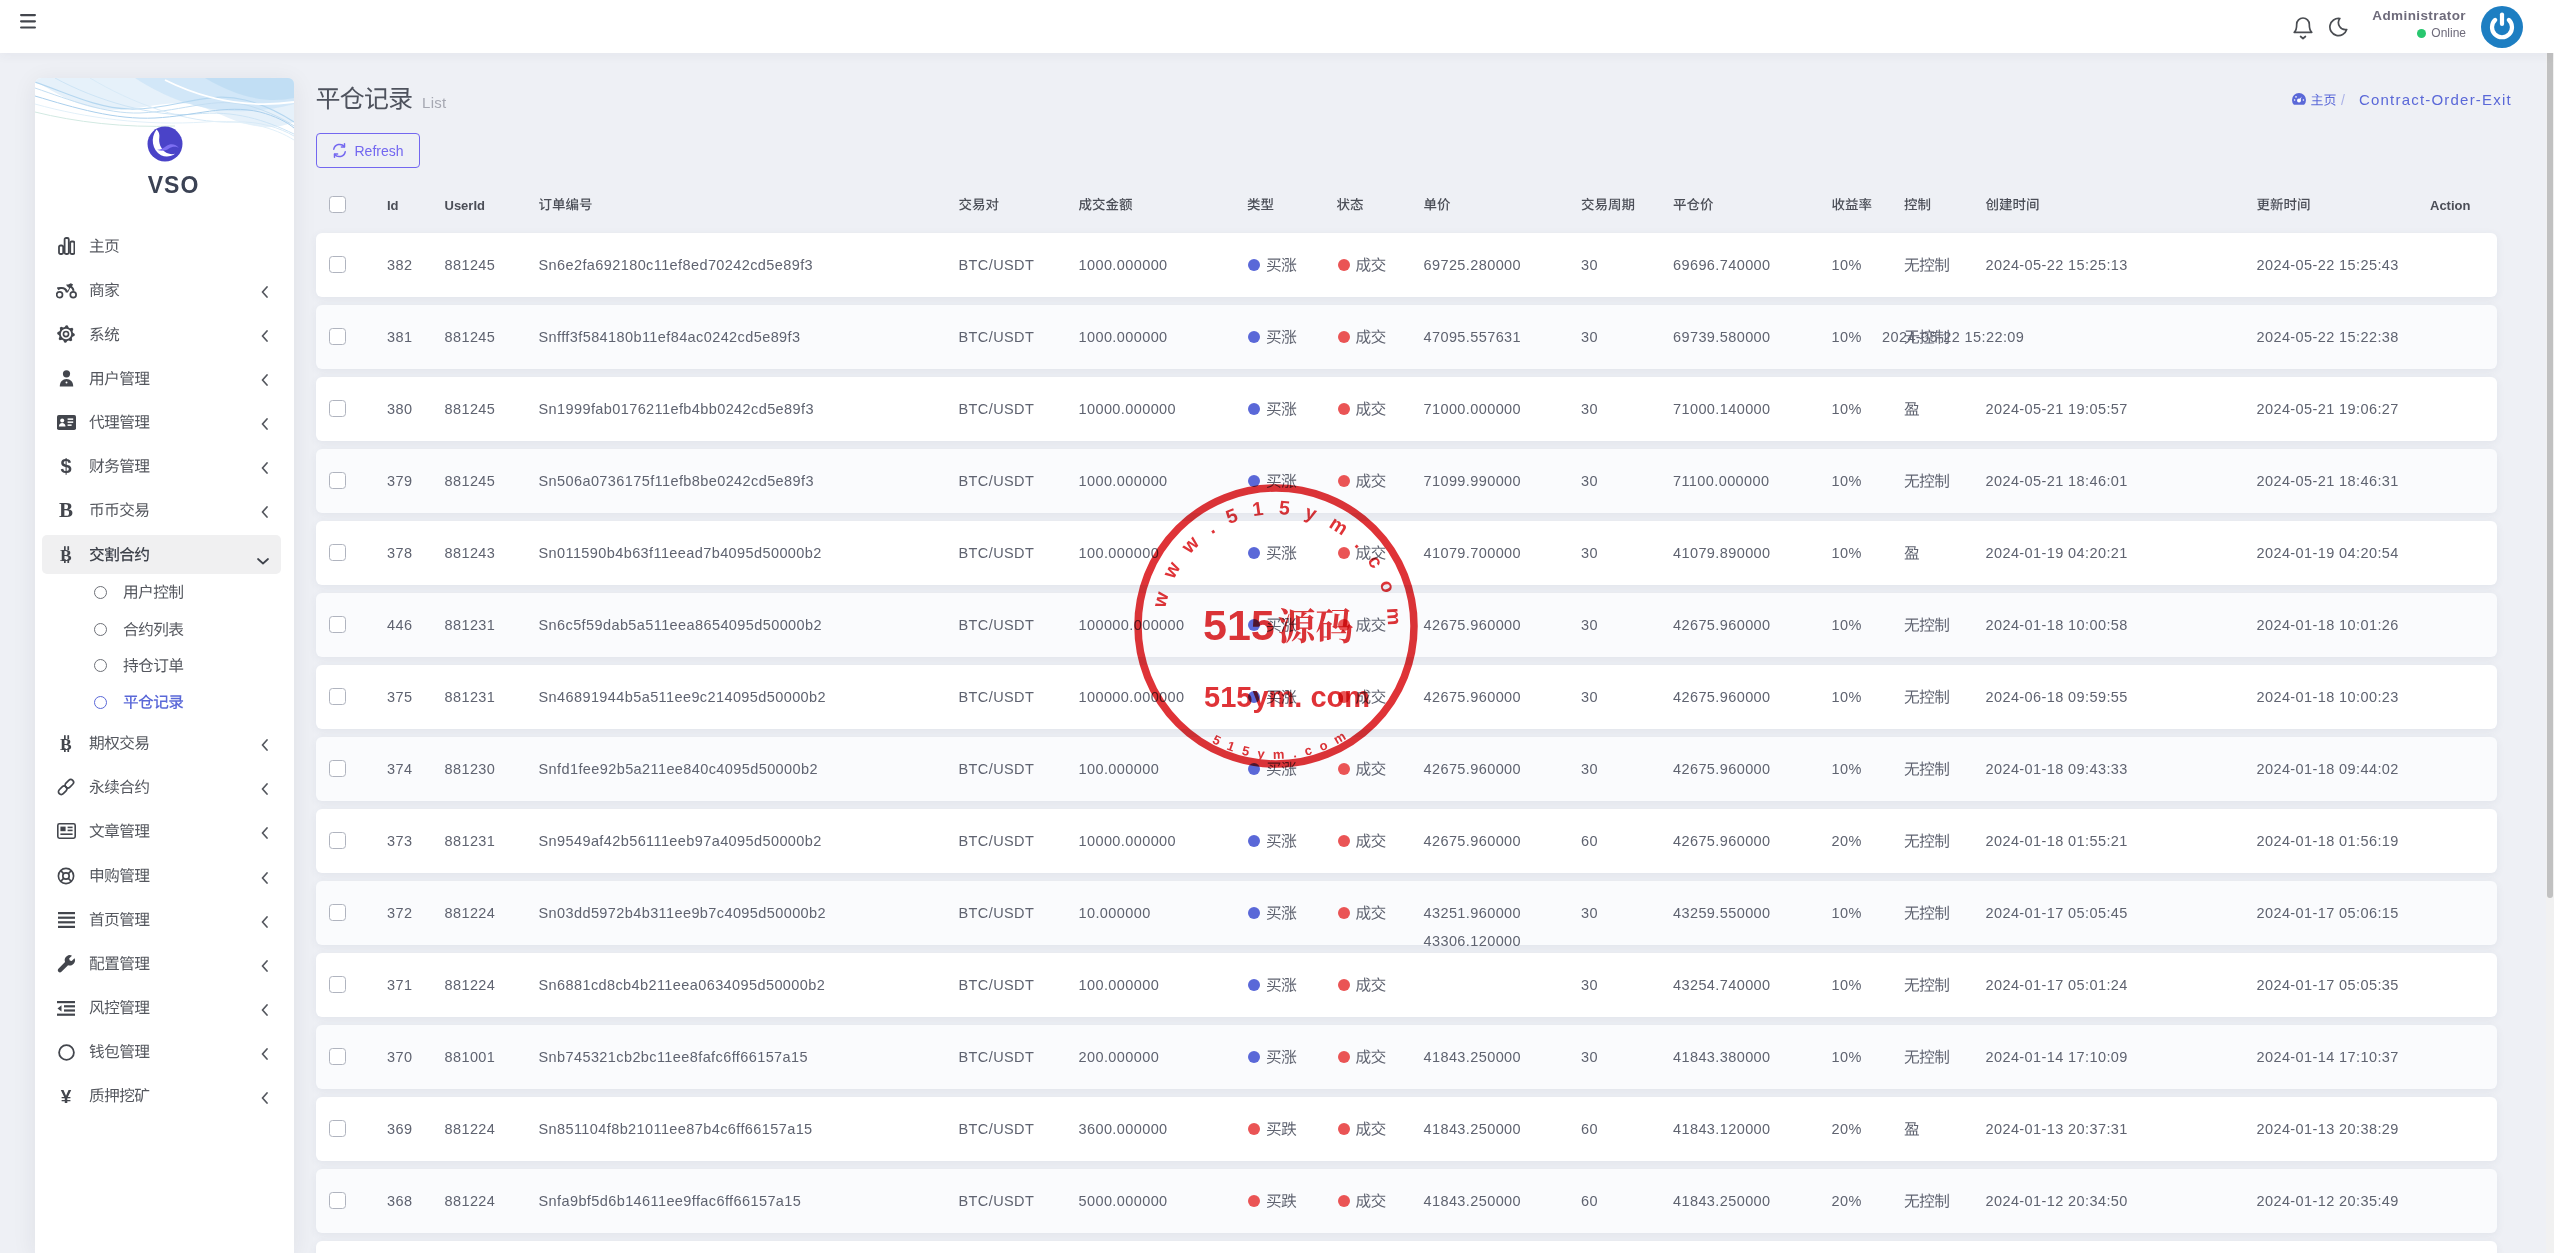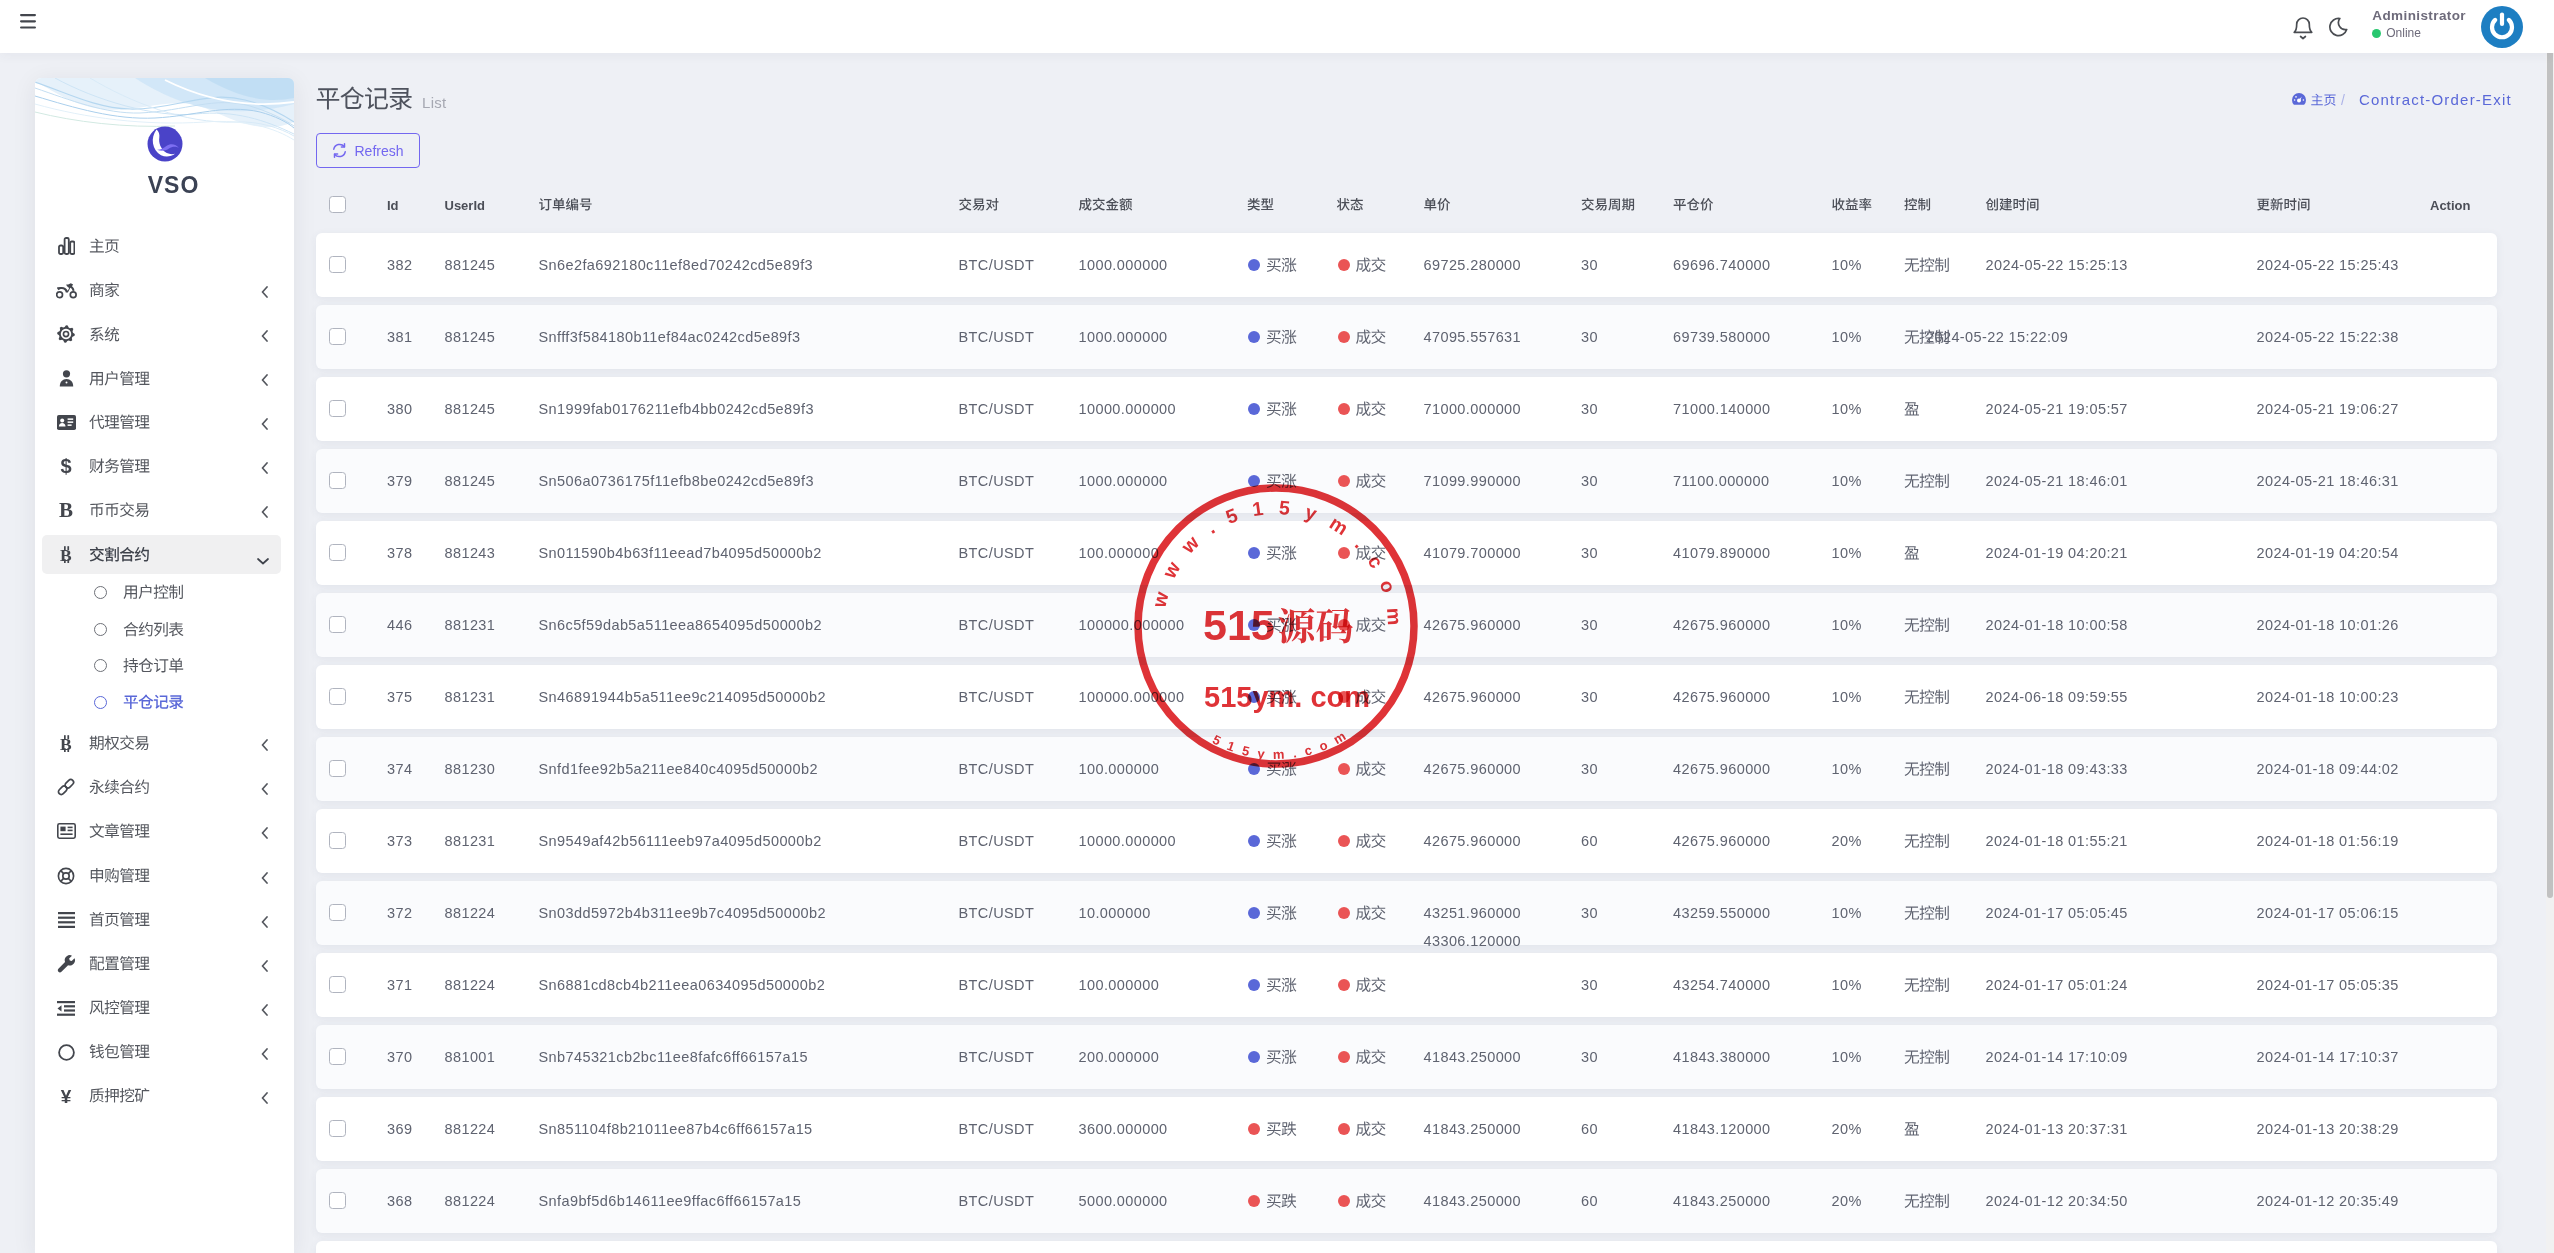--- a/index.html
+++ b/index.html
@@ -33,21 +33,21 @@
       <rect y="6.2" width="16" height="2.2" rx="1.1"></rect>
       <rect y="12.4" width="16" height="2.2" rx="1.1"></rect>
     </svg>
 <svg class="abs" style="left:2292px;top:16px" width="22" height="24" viewBox="0 0 22 24" fill="none" stroke="#4a4d52" stroke-width="1.7" stroke-linecap="round" stroke-linejoin="round">
       <path d="M2.2 16.3c0 0 2.5-2.1 2.5-8.1c0-3.4 2.8-6.2 6.3-6.2s6.3 2.8 6.3 6.2c0 6 2.5 8.1 2.5 8.1z"></path>
       <path d="M8.6 20.5l2.4 2l2.4-2"></path>
     </svg>
 <svg class="abs" style="left:2328px;top:17px" width="20" height="20" viewBox="0 0 20 20" fill="none" stroke="#4a4d52" stroke-width="1.7" stroke-linejoin="round">
       <path d="M11.8 1.5 A8.6 8.6 0 1 0 18.7 12.5 A7 7 0 0 1 11.8 1.5 Z"></path>
     </svg>
-<div class="abs" style="right:88px;top:8px;text-align:left;color:#6e6b7b">
+<div class="abs" style="right:88px;top:8px;text-align:right;color:#6e6b7b">
       <div style="font-size:13.5px;letter-spacing:.4px;font-weight:bold">Administrator</div>
       <div style="font-size:12px;margin-top:3px"><span style="display:inline-block;width:9px;height:9px;border-radius:50%;background:#28c76f;margin-right:5px;vertical-align:-1px"></span>Online</div>
     </div>
 <svg class="abs" style="left:2480px;top:5px" width="44" height="44" viewBox="0 0 44 44">
       <circle cx="22" cy="22" r="21" fill="#1d7ec2"></circle>
       <path d="M22 9.5 v9.5" stroke="#fff" stroke-width="4.2" stroke-linecap="round"></path>
       <path d="M15.2 14.9 a10 10 0 1 0 13.6 0" fill="none" stroke="#fff" stroke-width="4.2" stroke-linecap="round"></path>
     </svg>
 </div>
 <div id="sidebar">
@@ -351,21 +351,21 @@
 <div class="cell" style="left:1248.0px;top:305px">
     <span class="dot" style="background:#5a68d8"></span>
   </div>
 <div class="cell" style="left:1337.5px;top:305px">
     <span class="dot" style="background:#ea5455"></span>
   </div>
 <div class="cell" style="left:1423.5px;top:305px">47095.557631</div>
 <div class="cell" style="left:1581.0px;top:305px">30</div>
 <div class="cell" style="left:1673.0px;top:305px">69739.580000</div>
 <div class="cell" style="left:1831.5px;top:305px">10%</div>
-<div class="cell" style="left:1926px;top:305px">2024-05-22 15:22:09</div>
+<div class="cell" style="left:1882px;top:305px">2024-05-22 15:22:09</div>
 <div class="cell" style="left:2256.5px;top:305px">2024-05-22 15:22:38</div>
 <div class="card" style="top:377px"></div>
 <div class="abs" style="left:329px;top:400px">
     <span class="cb" style="display:block"></span>
   </div>
 <div class="cell" style="left:387.0px;top:377px">380</div>
 <div class="cell" style="left:444.5px;top:377px">881245</div>
 <div class="cell" style="left:538.5px;top:377px">Sn1999fab0176211efb4bb0242cd5e89f3</div>
 <div class="cell" style="left:958.5px;top:377px">BTC/USDT</div>
 <div class="cell" style="left:1078.5px;top:377px">10000.000000</div>

